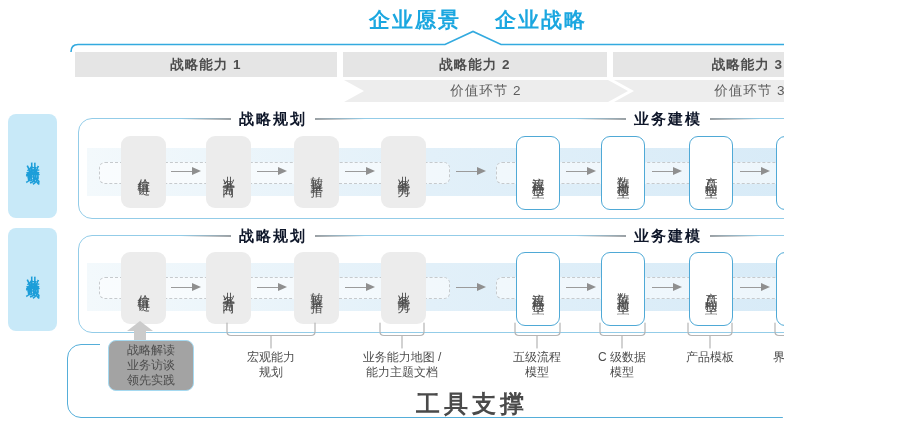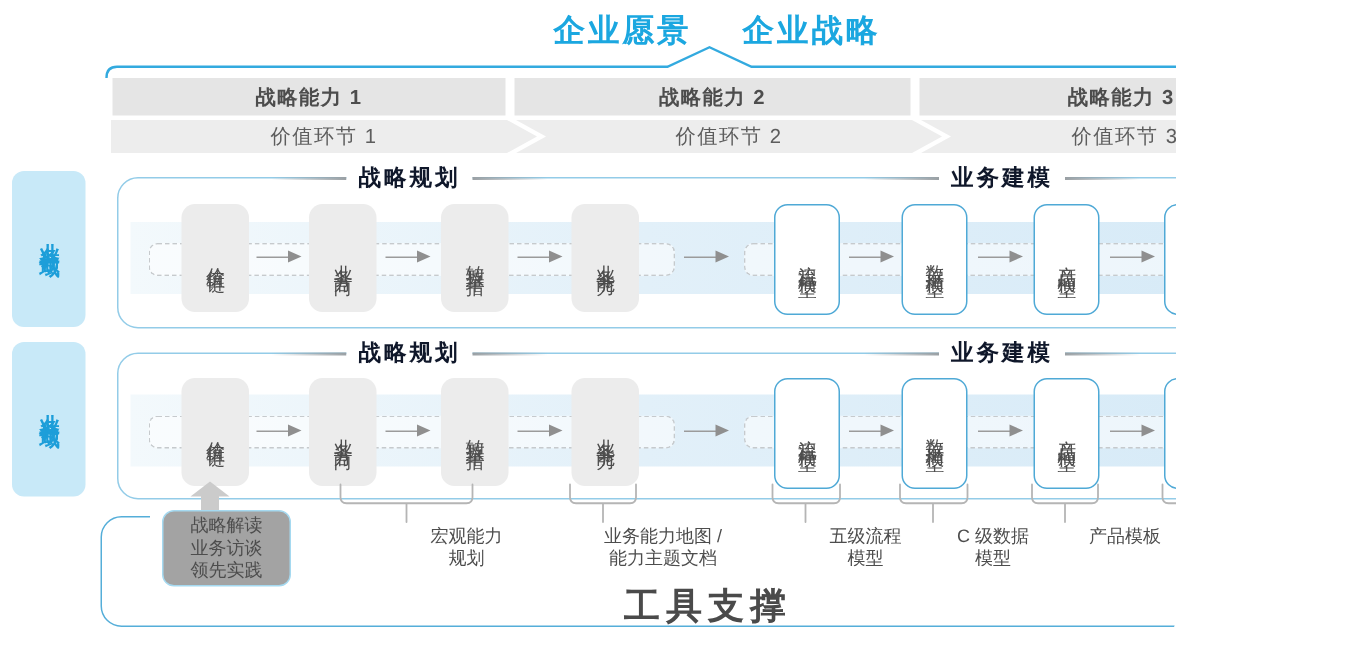--- a/index.html
+++ b/index.html
@@ -59,21 +59,21 @@
   
   .tool-box{position:absolute;left:67px;top:344px;width:807px;height:72px;
             border:1.5px solid #55aed9;border-radius:14px;}
   .tool-cover{position:absolute;left:100px;top:343px;width:752px;height:4px;background:#fff;}
   .tool-title{position:absolute;left:472px;top:388px;transform:translateX(-50%);
               font-size:24px;font-weight:bold;color:#4a4a4a;letter-spacing:4px;white-space:nowrap;}
   .practice-box{position:absolute;left:88px;top:340px;width:84px;height:49px;background:#a3a3a3;
                 border:1px solid #a5d9f0;border-radius:8px;display:flex;flex-direction:column;
                 align-items:center;justify-content:center;font-size:12px;line-height:15px;color:#4d4d4d;margin-left:20px;}
   .note{position:absolute;top:350px;transform:translateX(-50%);text-align:center;
-        font-size:12px;line-height:15px;color:#4d4d4d;white-space:nowrap;margin-left:40px;}
+        font-size:12px;line-height:15px;color:#4d4d4d;white-space:nowrap;}
   .up-arrow-head{position:absolute;left:127px;top:321px;width:0;height:0;
                  border-left:13px solid transparent;border-right:13px solid transparent;
                  border-bottom:10px solid #cbcbcb;}
   .up-arrow-shaft{position:absolute;left:134px;top:330px;width:12px;height:11px;background:#cbcbcb;}
 </style>
 </head>
 <body>
 
 <div class="stage">
 
@@ -89,23 +89,20 @@
   <div class="cap-bar" style="left:75px;width:262px;">
       <span>战略能力 1</span>
     </div>
   <div class="cap-bar" style="left:343px;width:264px;">
       <span>战略能力 2</span>
     </div>
   <div class="cap-bar" style="left:613px;width:269px;">
       <span>战略能力 3</span>
     </div>
 
-  <div class="val-seg val-first" style="left:74px;width:284px;">
-      <span>价值环节 1</span>
-    </div>
   <div class="val-seg val-mid" style="left:344px;width:284px;">
       <span>价值环节 2</span>
     </div>
   <div class="val-seg val-mid" style="left:614px;width:272px;">
       <span>价值环节 3</span>
     </div>
 
   <div class="domain-label" style="top:114px;height:104px;">
       <span>业务领域 1</span>
     </div>

